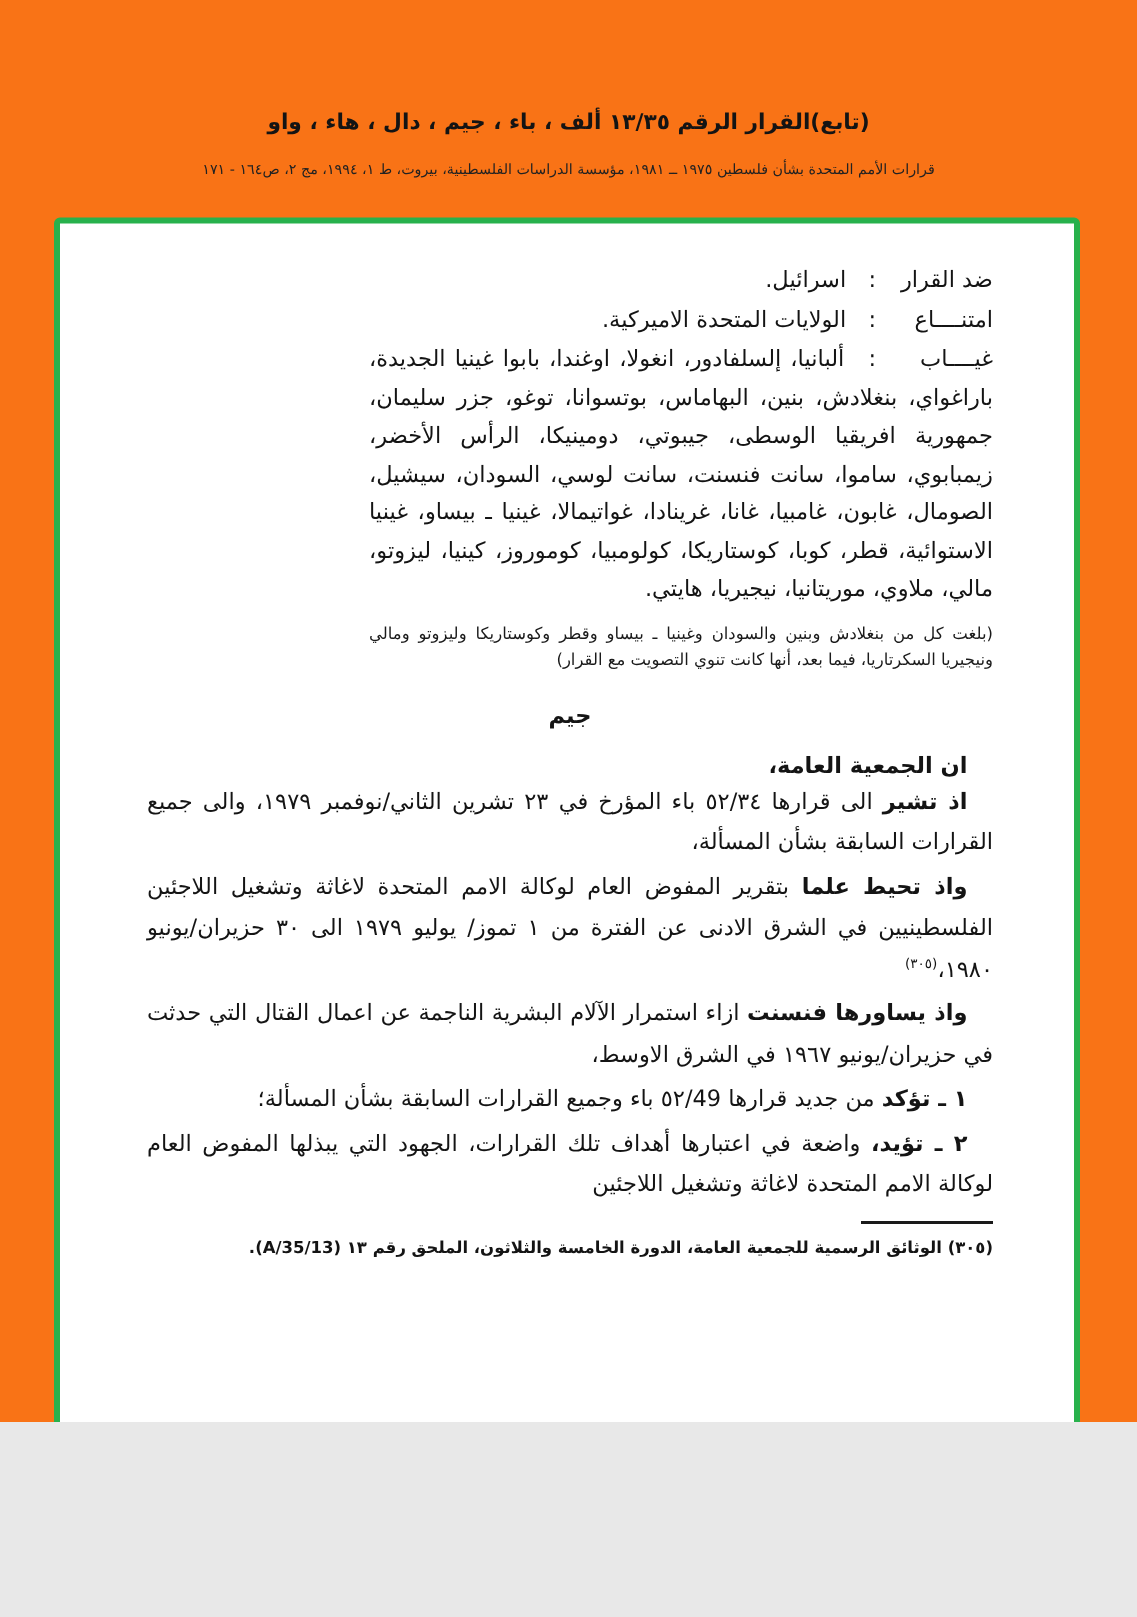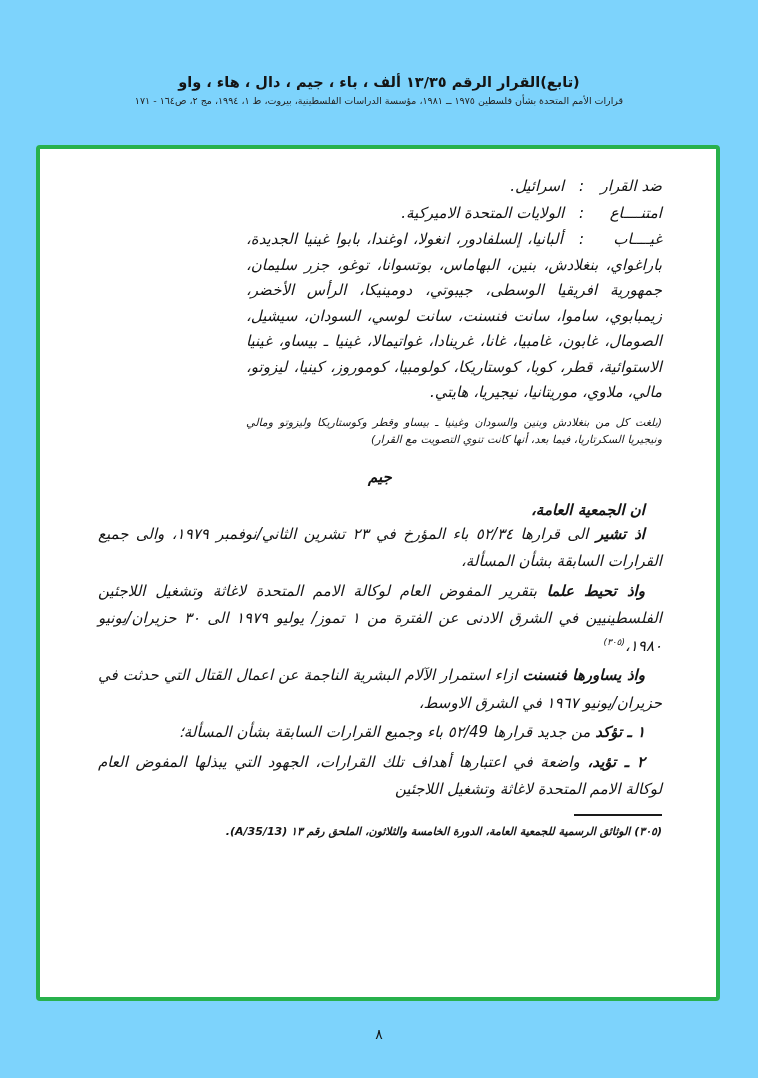--- a/index.html
+++ b/index.html
@@ -1,43 +1,42 @@
 <!DOCTYPE html>
 <html lang="ar"><head>
 <meta charset="utf-8">
 <style>
   html, body { margin: 0; padding: 0; background: #e8e8e8; }
   .page {
     position: relative;
-    width: 758px; height: 1078px;
+    width: 758px; height: 948px;
     margin: 0 auto;
-    background: #7dd3fc;
+    background: #f97316;
     font-family: "DejaVu Sans", sans-serif;
     color: #141414;
     overflow: hidden;
   }
   .header { position: absolute; top: 74px; left: 0; right: 0; text-align: center; direction: rtl; }
   .h-title { font-size: 14.5px; font-weight: bold; letter-spacing: .2px; }
-  .h-sub   { font-size: 9.5px; margin-top: 5px; color: #222; }
+  .h-sub   { font-size: 9.5px; margin-top: 18px; color: #222; }
 
   .green-box {
     position: absolute;
     top: 145px; left: 36px;
     width: 684px; height: 856px;
     box-sizing: border-box;
     border: 4px solid #28b14c;
     border-radius: 4px;
     background: #ffffff;
   }
   .content {
     position: absolute; inset: 0;
     padding: 24px 54px 15px 58px;
     direction: rtl;
     overflow: hidden;
-    font-style: italic;
   }
 
   .vote-block { width: 416px; margin-left: auto; margin-right: 0; }
   .vote-row { line-height: 27px; font-size: 15px; white-space: nowrap; }
   .vlabel { display: inline-block; width: 78px; }
   .vsep { display: inline-block; margin-left: 10px; }
   .absent-para {
     margin: 0; font-size: 15px; line-height: 25.5px;
     text-align: justify; text-align-last: right;
   }

